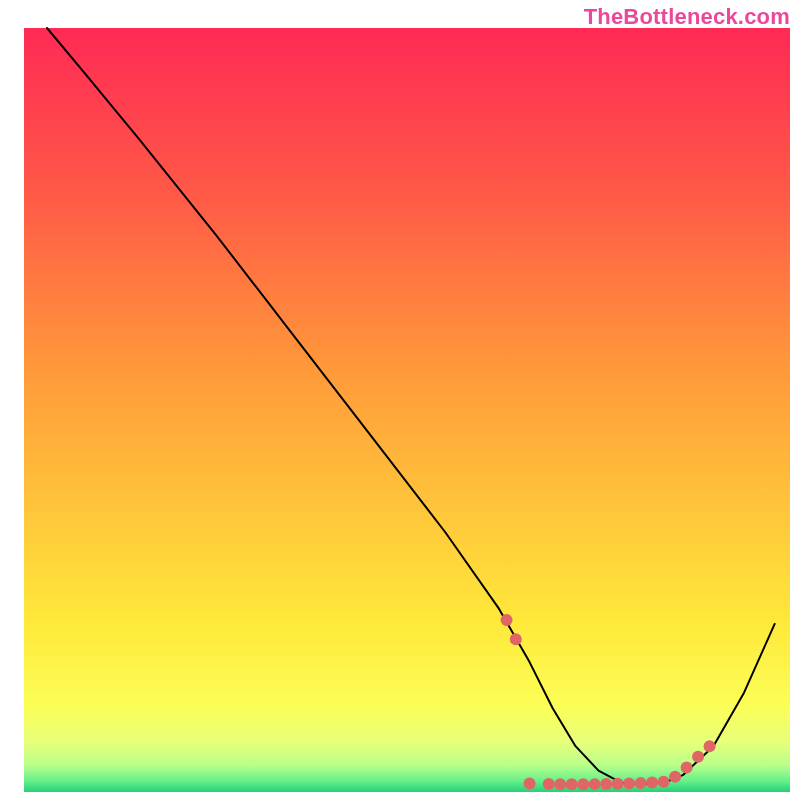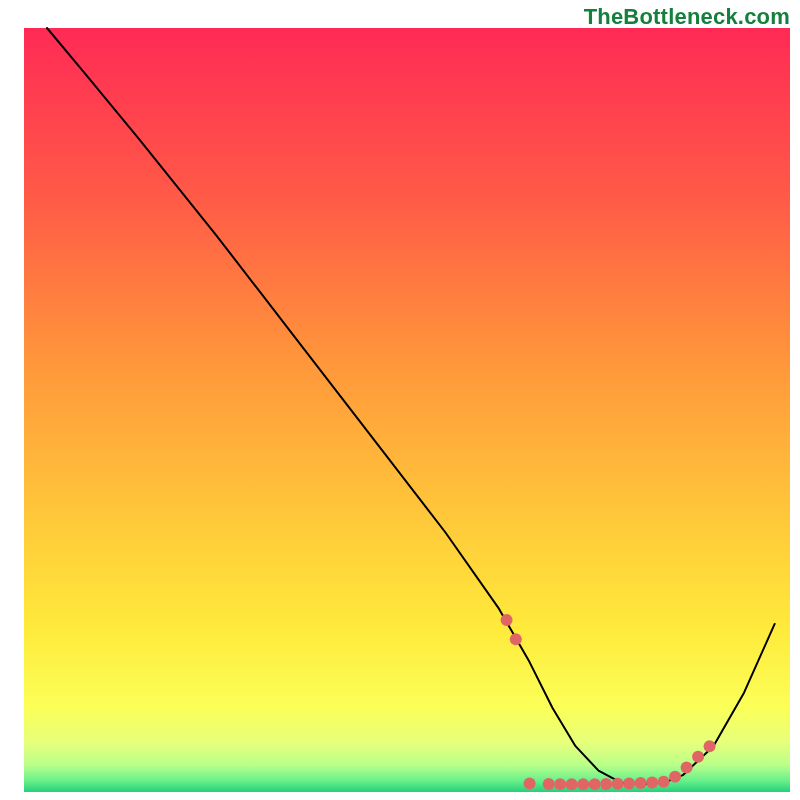--- a/index.html
+++ b/index.html
@@ -13,21 +13,21 @@
   }
   .chart-wrap {
     position: relative;
     width: 800px;
     height: 800px;
   }
   .watermark {
     position: absolute;
     top: 4px;
     right: 10px;
-    color: #15803d;
+    color: #ec4899;
     font-size: 22px;
     font-weight: 600;
     letter-spacing: 0.2px;
     z-index: 10;
   }
   svg.plot {
     position: absolute;
     left: 0;
     top: 0;
   }

